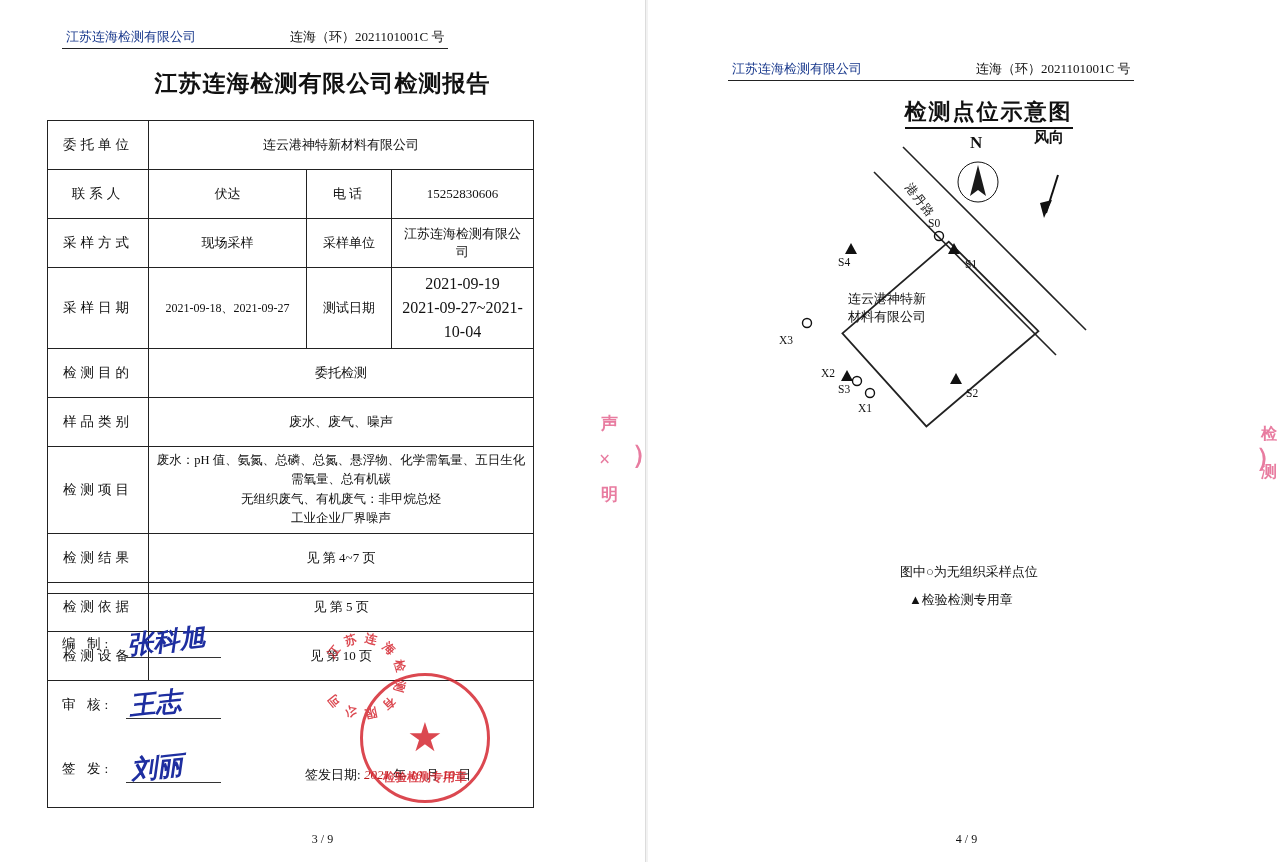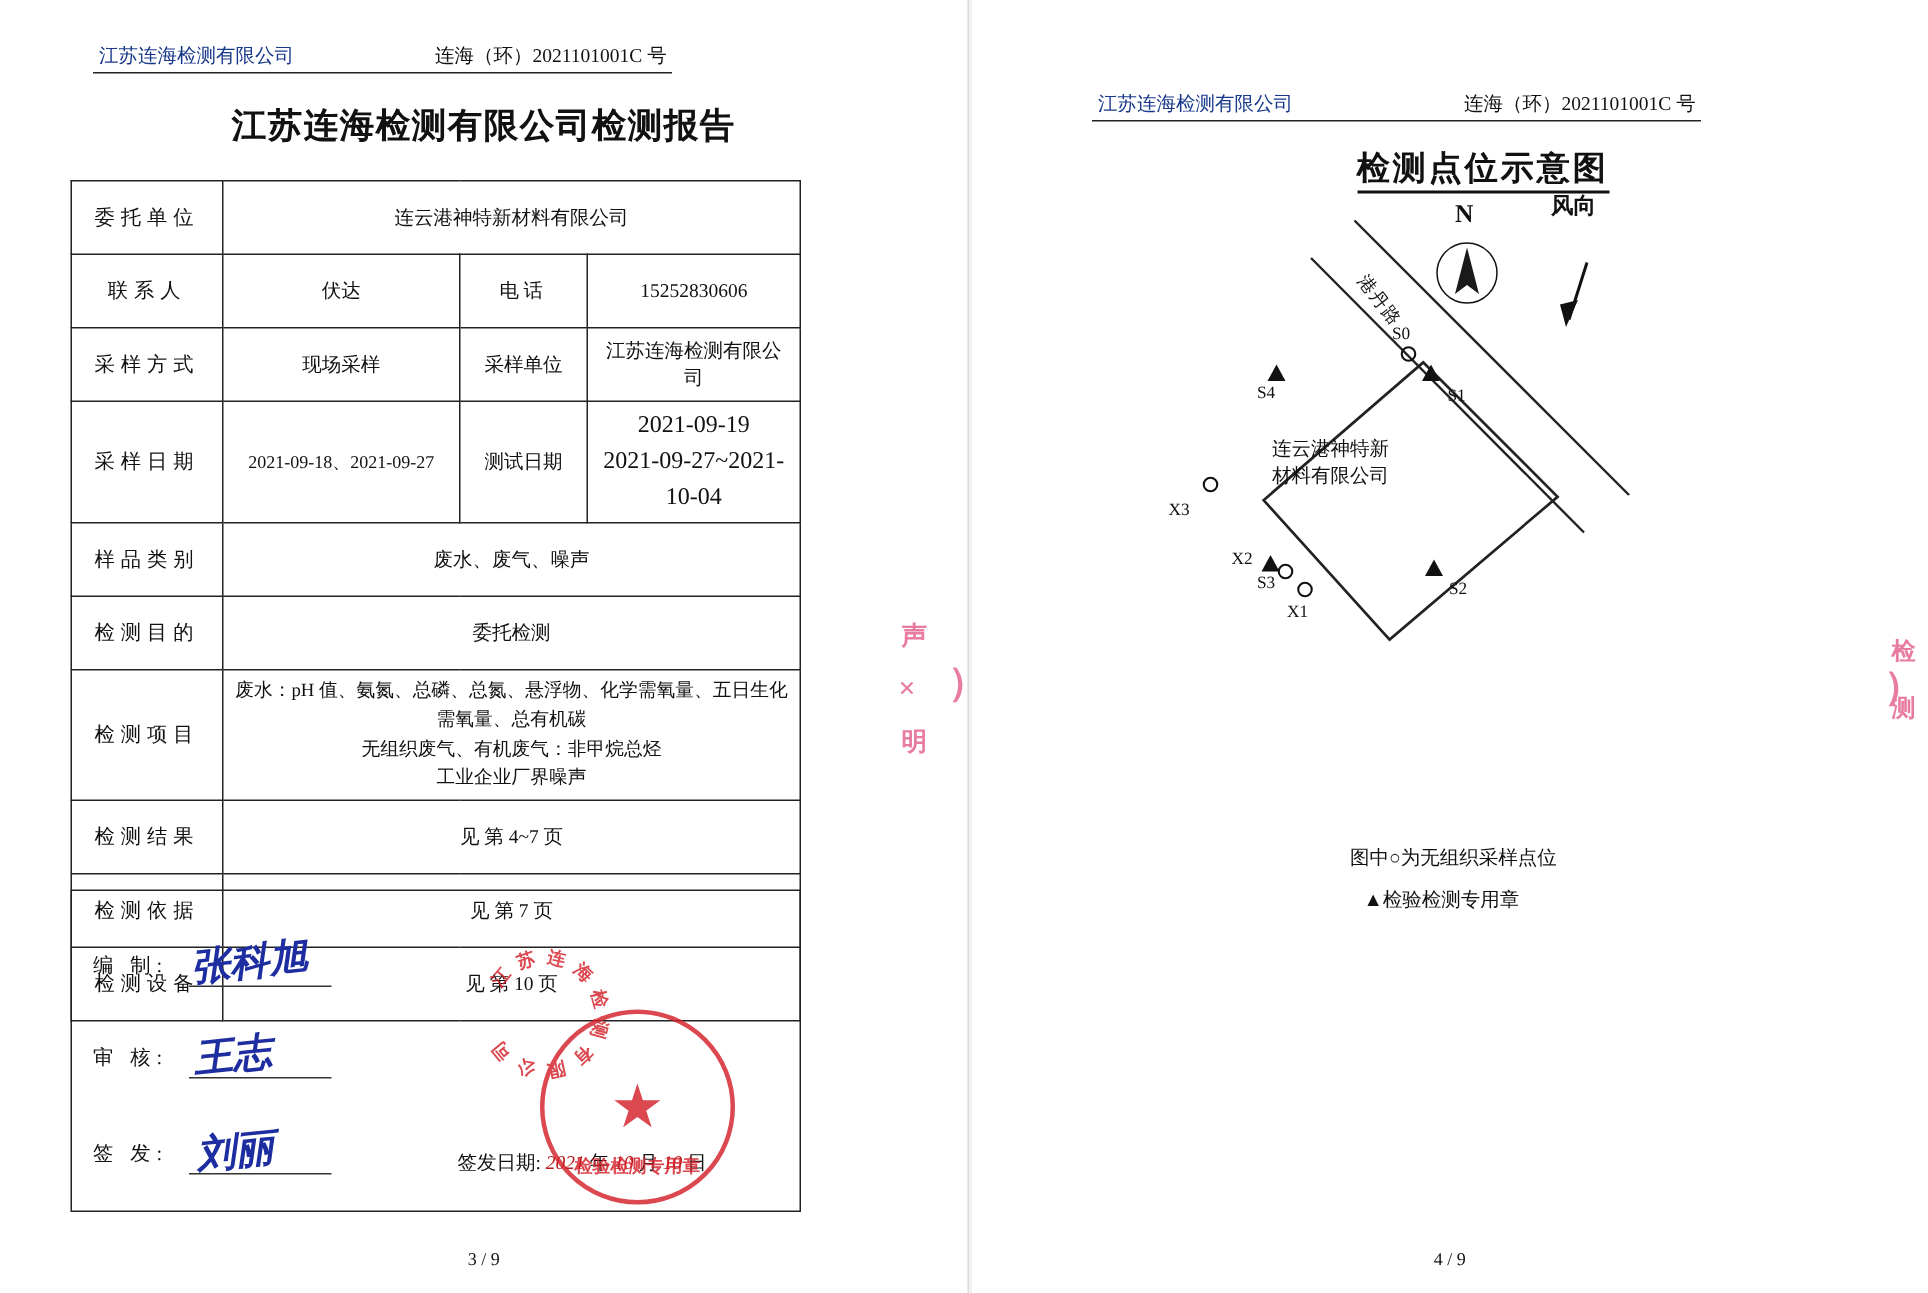--- a/index.html
+++ b/index.html
@@ -91,42 +91,42 @@
     <tr>
       <td class="lbl">采样日期</td>
       <td class="ctr cellpad" style="font-size:12px;">2021-09-18、2021-09-27</td>
       <td class="ctr">测试日期</td>
       <td class="ctr" style="font-size:16px;line-height:1.5;">
         <div>2021-09-19</div>
         <div>2021-09-27~2021-10-04</div>
       </td>
     </tr>
     <tr>
+      <td class="lbl">检测目的</td>
+      <td class="ctr cellpad" colspan="3">委托检测</td>
+    </tr>
+    <tr>
       <td class="lbl">样品类别</td>
       <td class="ctr cellpad" colspan="3">废水、废气、噪声</td>
-    </tr>
-    <tr>
-      <td class="lbl">检测目的</td>
-      <td class="ctr cellpad" colspan="3">委托检测</td>
     </tr>
     <tr>
       <td class="lbl">检测项目</td>
       <td class="left" colspan="3" style="height:72px;font-size:12.5px;">
         <div>废水：pH 值、氨氮、总磷、总氮、悬浮物、化学需氧量、五日生化需氧量、总有机碳</div>
         <div>无组织废气、有机废气：非甲烷总烃</div>
         <div>工业企业厂界噪声</div>
       </td>
     </tr>
     <tr>
       <td class="lbl">检测结果</td>
       <td class="ctr cellpad" colspan="3">见 第 4~7 页</td>
     </tr>
     <tr>
       <td class="lbl">检测依据</td>
-      <td class="ctr cellpad" colspan="3">见 第 7 页</td>
+      <td class="ctr cellpad" colspan="3">见 第 5 页</td>
     </tr>
     <tr>
       <td class="lbl">检测设备</td>
       <td class="ctr cellpad" colspan="3">见 第 10 页</td>
     </tr>
   </tbody>
     </table>
 
   <div class="sigbox" style="left:47px;top:593px;width:485px;height:213px;"></div>
 

